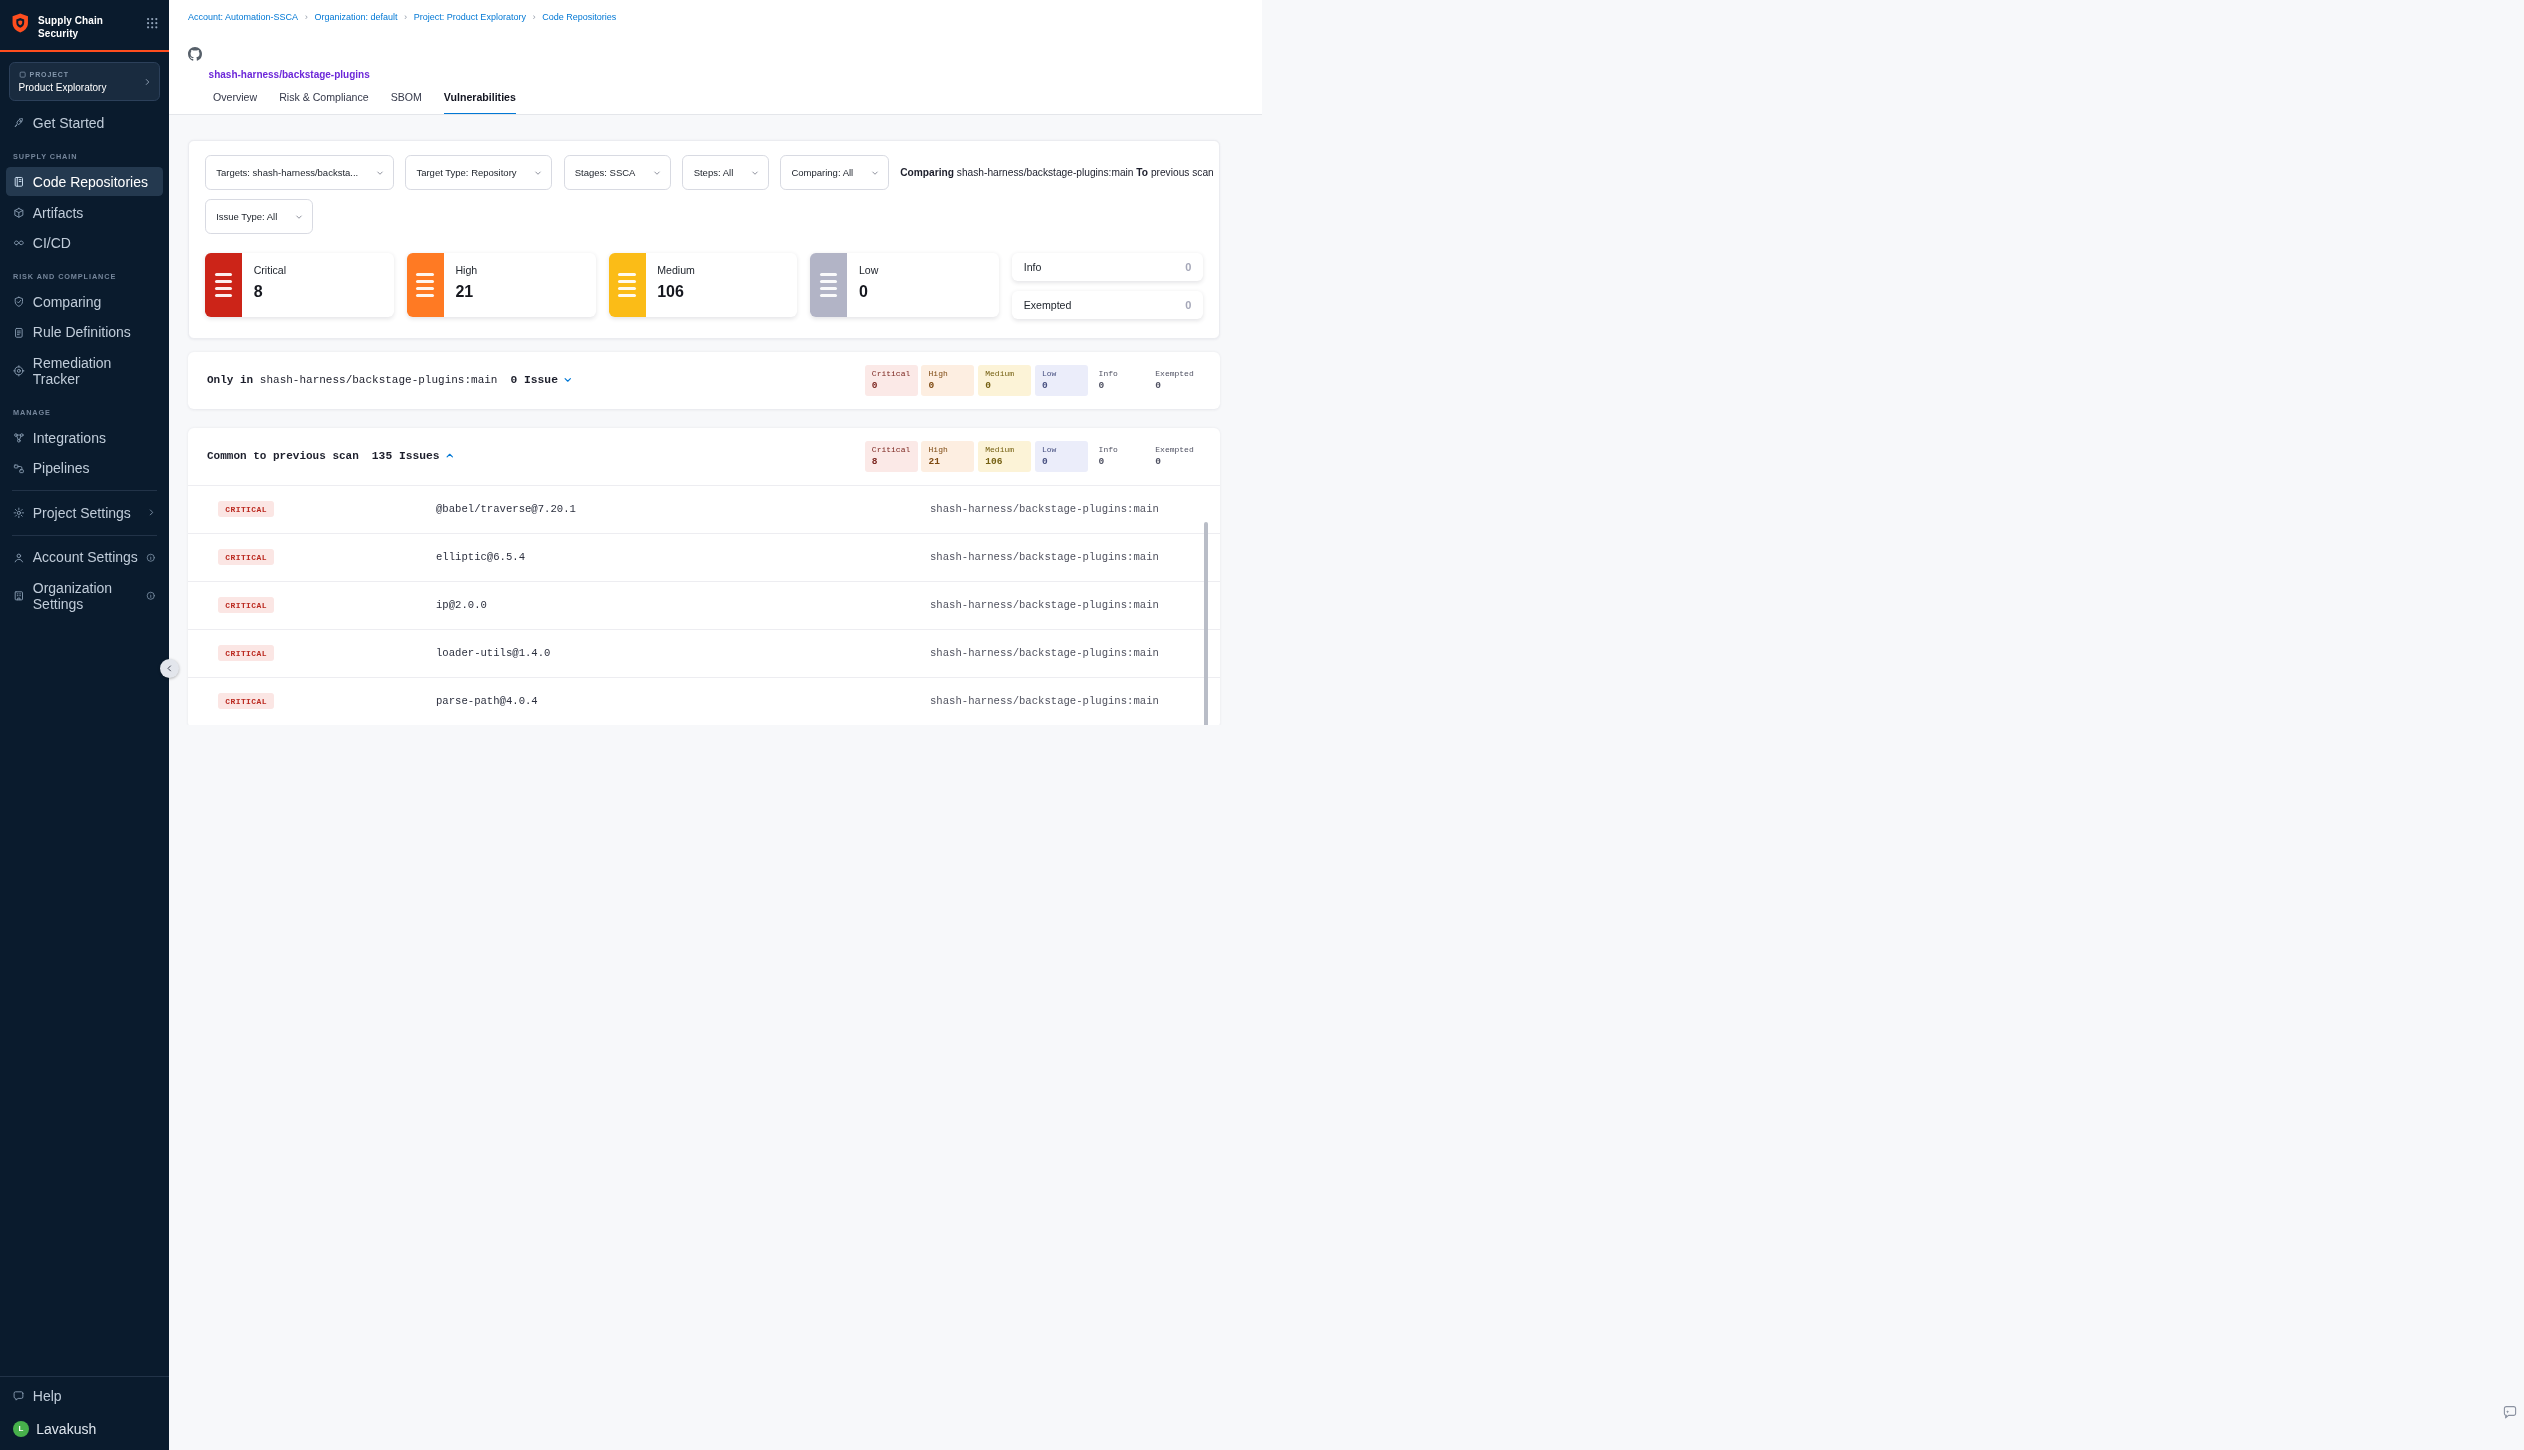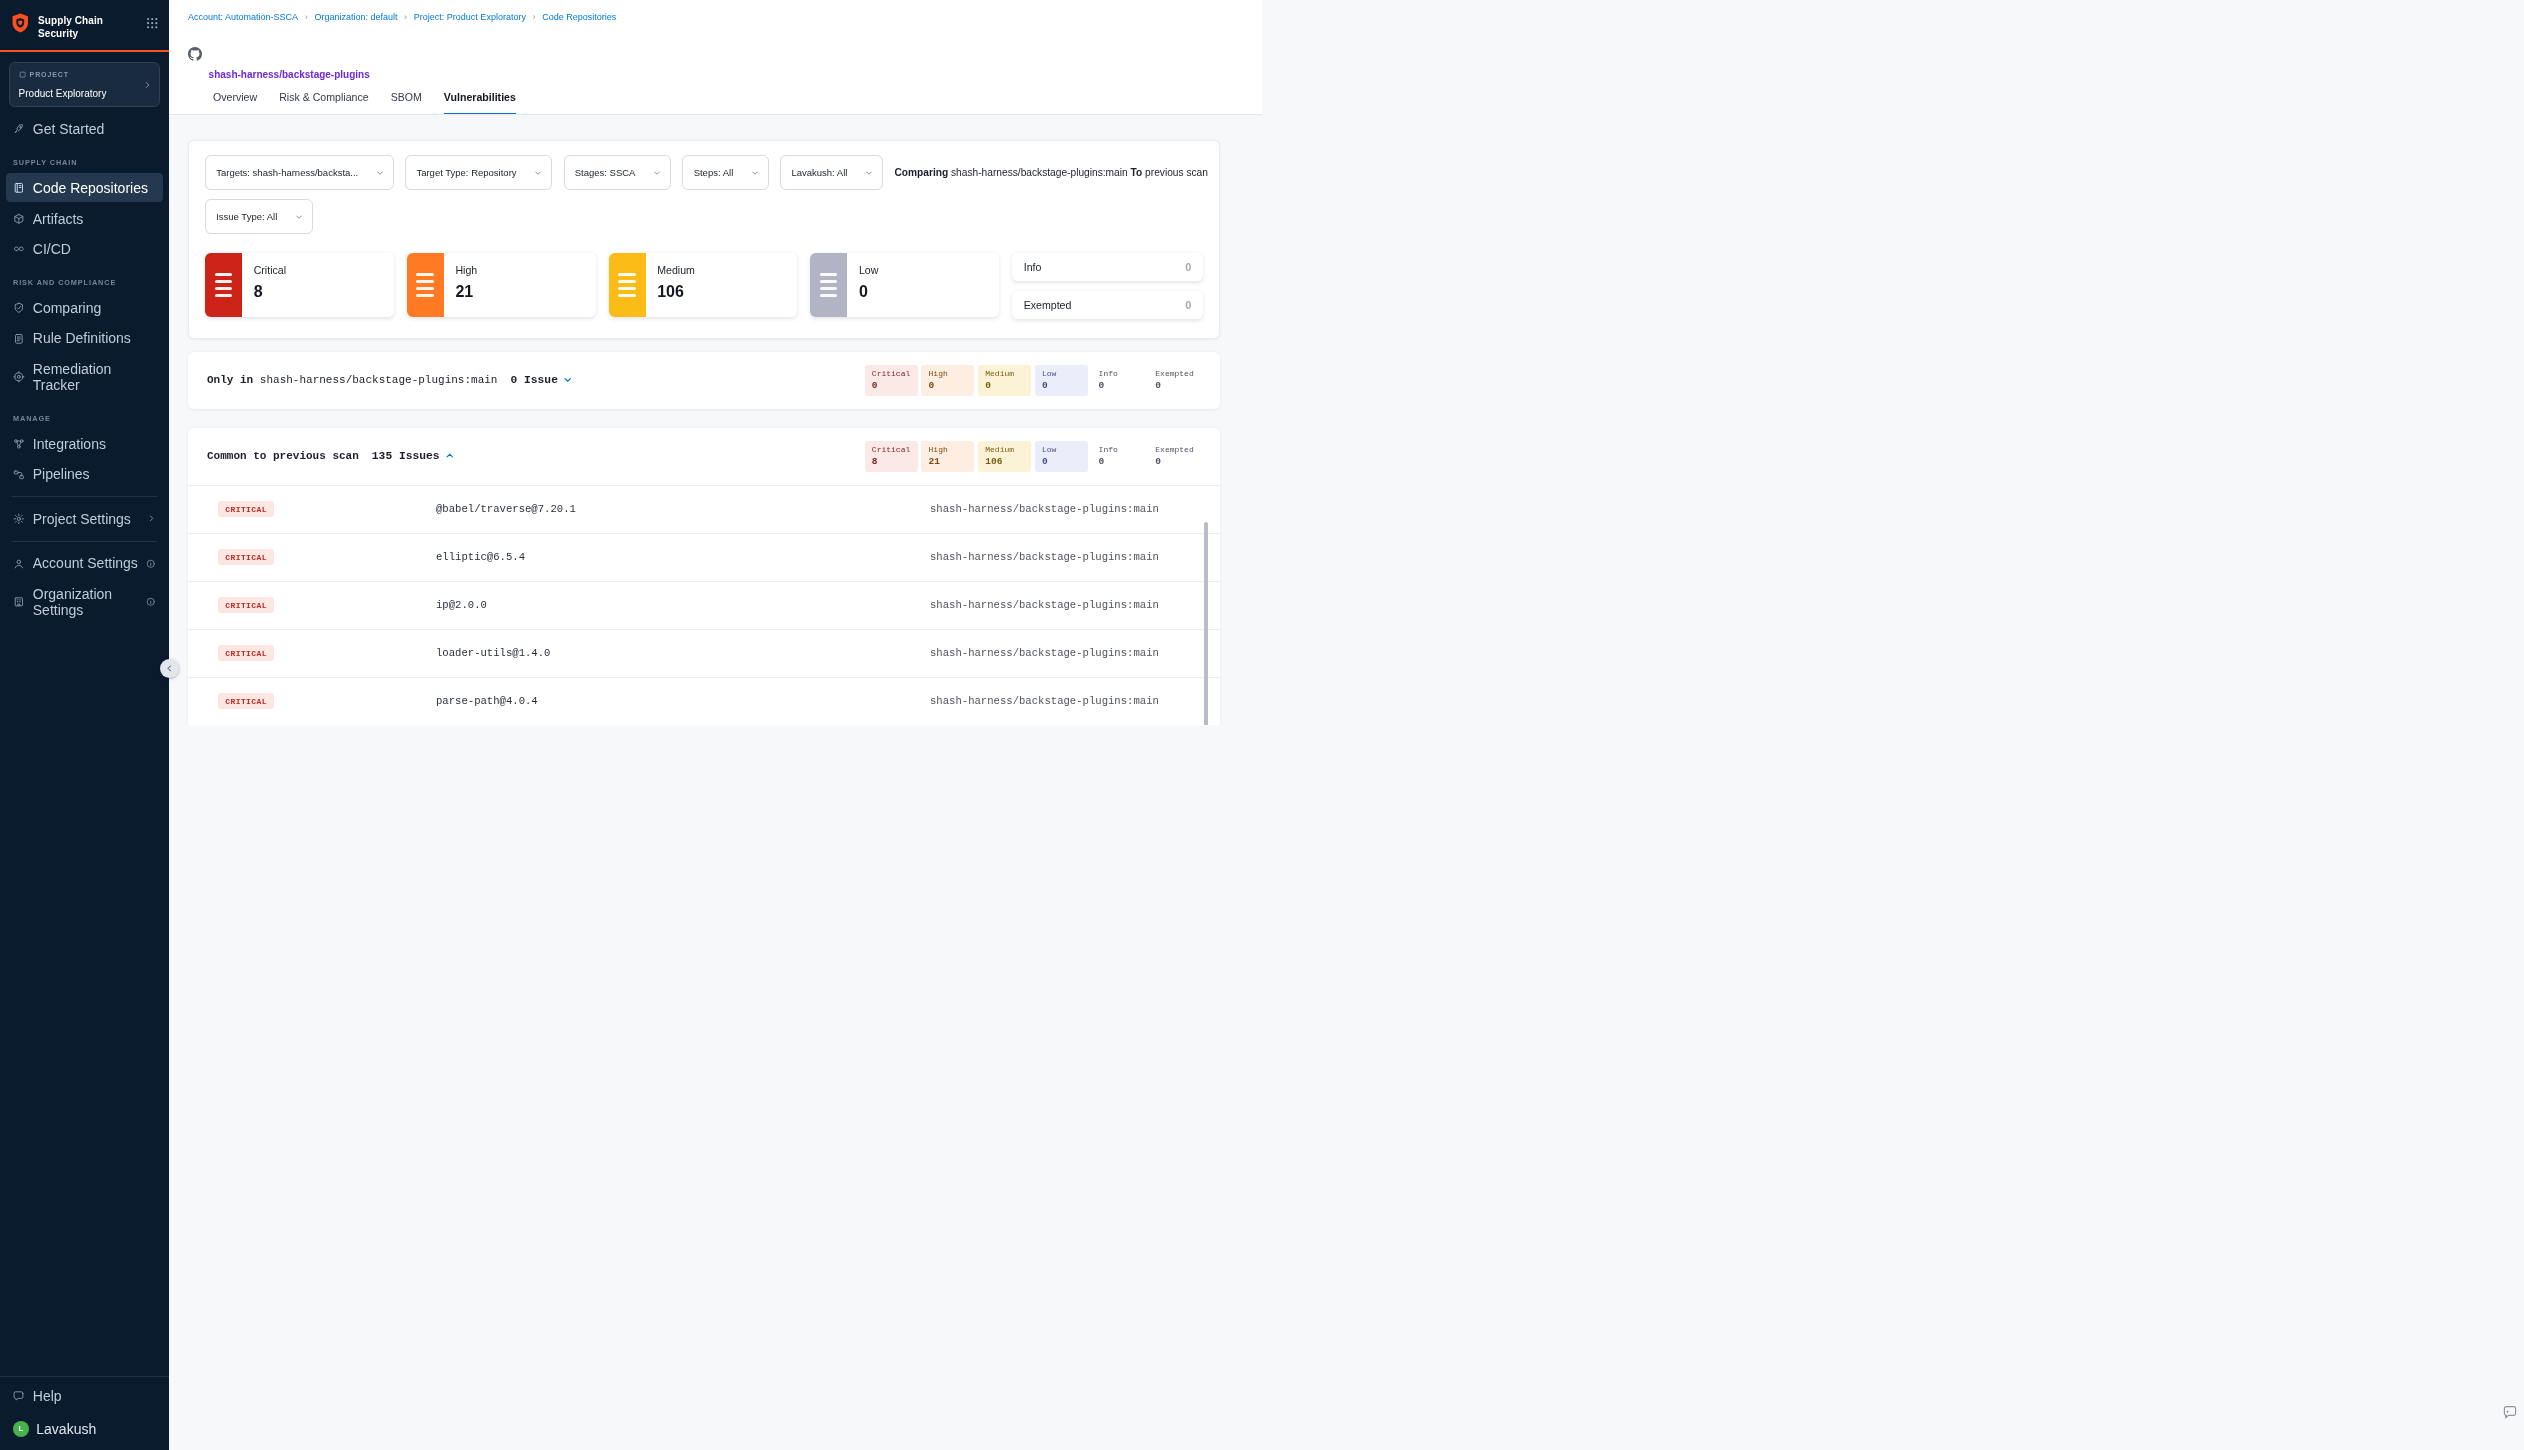--- a/index.html
+++ b/index.html
@@ -10,21 +10,21 @@
   
   .sidebar { position:fixed; left:0; top:0; width:169px; height:100%; background:#0a1b2d; display:flex; flex-direction:column; z-index:10; }
   .brand { display:flex; align-items:flex-start; gap:7.3px; padding:12.4px 10.2px 10.2px; }
   .brand-logo { flex:none; }
   .brand-title { font-size:10px; font-weight:700; color:#fff; line-height:1.3; letter-spacing:0.1px; padding-top:1.5px; }
   .apps-btn { margin-left:auto; margin-top:4.4px; color:#93a5ba; cursor:pointer; }
   .accent-line { height:2.2px; background:#ff4e1f; flex:none; }
 
   .project-card { margin:10.2px 8.8px 0; background:#192b3f; border:0.7px solid #2c405a; border-radius:5.8px; padding:7.3px 8.8px; position:relative; cursor:pointer; }
   .project-eyebrow { display:flex; align-items:center; gap:3.7px; font-size:7px; letter-spacing:0.9px; color:#8598ad; font-weight:700; }
-  .project-name { margin-top:10px; font-size:10px; color:#fff; }
+  .project-name { margin-top:4px; font-size:10px; color:#fff; }
   .project-chevron { position:absolute; right:7.3px; top:50%; transform:translateY(-50%); color:#98a8bc; }
 
   .nav { flex:1; padding:5.8px 0 0; overflow:hidden; }
   .nav-item { display:flex; align-items:center; gap:8px; margin:1.5px 5.8px; padding:6.6px 7.3px; border-radius:4.4px; font-size:14px; color:#c0ccd9; cursor:pointer; }
   .nav-item svg { flex:none; color:#8599ae; }
   .nav-item.active { background:#24394f; color:#fff; }
   .nav-item.active svg { color:#cfe2f2; }
   .section-label { padding:13px 13px 4.4px; font-size:7.3px; font-weight:700; letter-spacing:0.9px; color:#75869b; }
   .nav-divider { height:0.7px; background:#223348; margin:7.3px 11.7px; }
   .right-adorn { margin-left:auto; color:#8599ae; }
@@ -374,21 +374,21 @@
               <path d="M3.5 6L8 10.5 12.5 6"></path>
             </svg>
         </div>
         <div class="pill">
           <span>Steps: All</span>
           <svg width="8" height="8" viewBox="0 0 16 16" fill="none" stroke="currentColor" stroke-width="1.7" stroke-linecap="round" stroke-linejoin="round">
               <path d="M3.5 6L8 10.5 12.5 6"></path>
             </svg>
         </div>
         <div class="pill">
-          <span>Lavakush: All</span>
+          <span>Comparing: All</span>
           <svg width="8" height="8" viewBox="0 0 16 16" fill="none" stroke="currentColor" stroke-width="1.7" stroke-linecap="round" stroke-linejoin="round">
               <path d="M3.5 6L8 10.5 12.5 6"></path>
             </svg>
         </div>
         <div class="comparing">
           <b>Comparing</b>
           <span>shash-harness/backstage-plugins:main</span>
           <b>To</b>
           <span>previous scan</span>
         </div>

